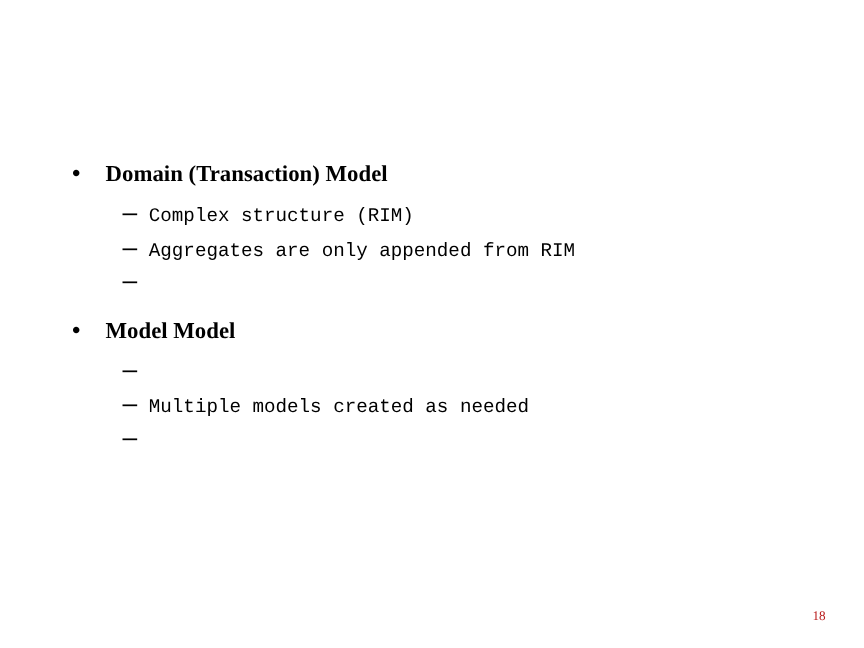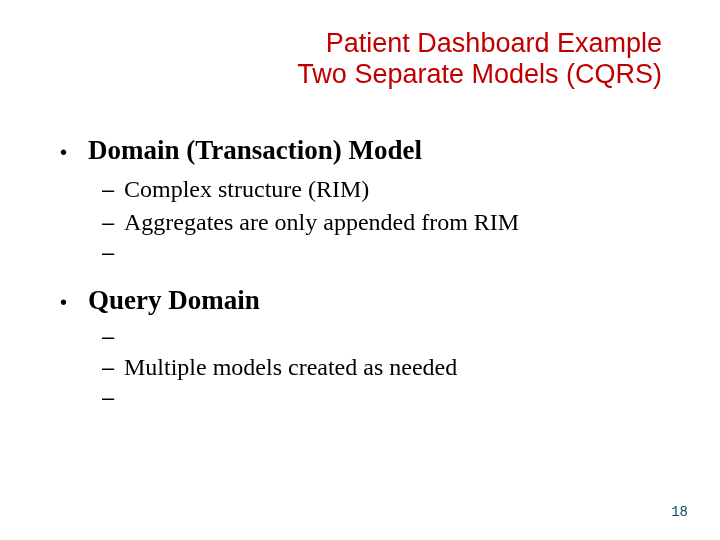--- a/index.html
+++ b/index.html
@@ -44,60 +44,56 @@
   .bullet-l1 .dot {
     font-family: Arial, sans-serif;
     font-size: 20px;
     width: 28px;
     flex: 0 0 28px;
     text-align: left;
   }
   .bullet-l1 .text {
     font-family: Georgia, 'Times New Roman', serif;
     font-weight: 700;
-    font-size: 27px;
+    font-size: 19px;
     line-height: 1.25;
   }
   .sub-group {
     margin: 4px 0 18px 42px;
   }
   .bullet-l2 {
     display: flex;
     align-items: baseline;
     margin: 2px 0;
   }
   .bullet-l2 .dash {
     font-family: Arial, sans-serif;
     font-size: 22px;
     width: 22px;
     flex: 0 0 22px;
   }
   .bullet-l2 .text {
-    font-family: Liberation Serif, serif;
-    font-size: 24px;
+    font-family: Liberation Mono, monospace;
+    font-size: 16px;
     line-height: 1.3;
   }
   .page-number {
     position: absolute;
     bottom: 20px;
     right: 32px;
-    font-family: Liberation Mono, monospace;
-    font-size: 14px;
-    color: #0c4a6e;
+    font-family: Liberation Serif, serif;
+    font-size: 11px;
+    color: #b91c1c;
   }
 </style>
 </head>
 <body>
 
 <div class="slide">
 
-  <div class="title-block">
-    <div>Patient Dashboard Example</div>
-    <div>Two Separate Models (CQRS)</div>
-  </div>
 
   <div class="content">
 
     <div class="bullet-l1">
       <span class="dot">•</span>
       <span class="text">Domain (Transaction) Model</span>
     </div>
     <div class="sub-group">
       <div class="bullet-l2">
         <span class="dash">–</span>
@@ -107,21 +103,21 @@
         <span class="dash">–</span>
         <span class="text">Aggregates are only appended from RIM</span>
       </div>
       <div class="bullet-l2">
         <span class="dash">–</span>
       </div>
     </div>
 
     <div class="bullet-l1">
       <span class="dot">•</span>
-      <span class="text">Query Domain</span>
+      <span class="text">Model Model</span>
     </div>
     <div class="sub-group">
       <div class="bullet-l2">
         <span class="dash">–</span>
       </div>
       <div class="bullet-l2">
         <span class="dash">–</span>
         <span class="text">Multiple models created as needed</span>
       </div>
       <div class="bullet-l2">

